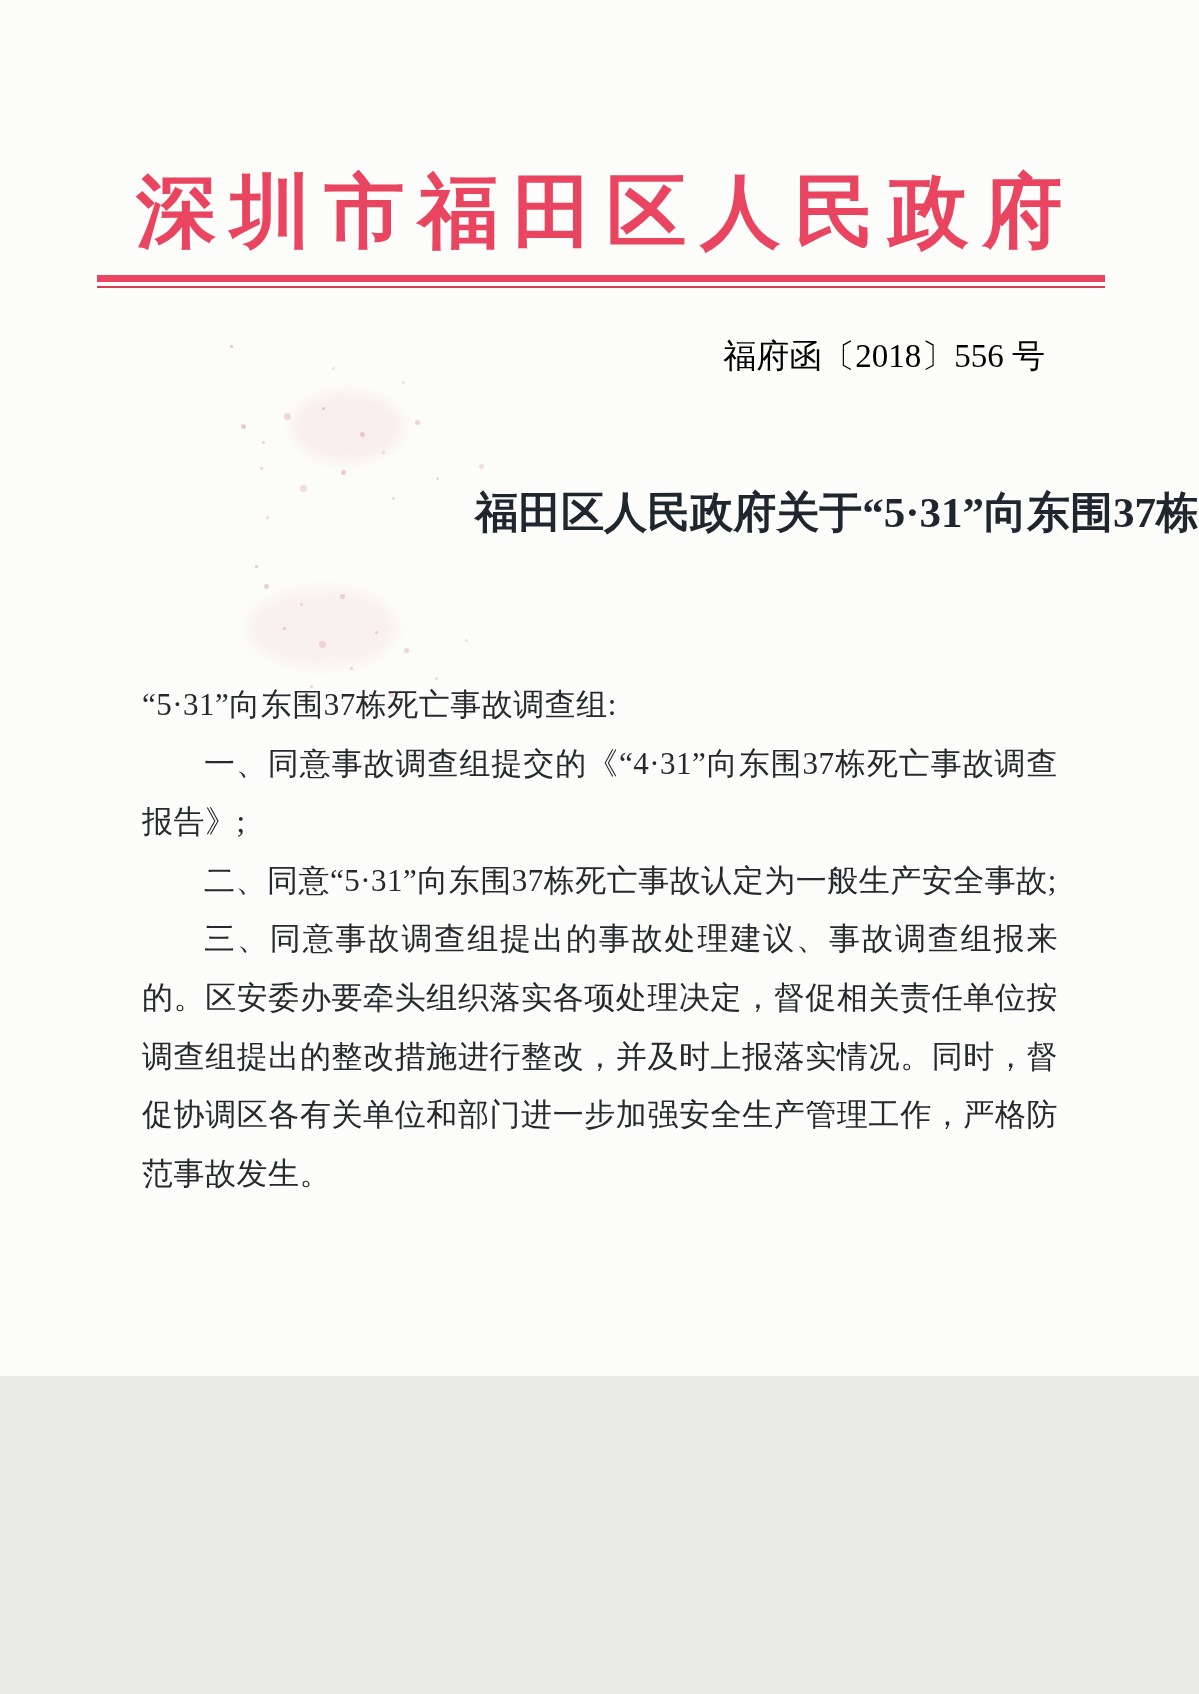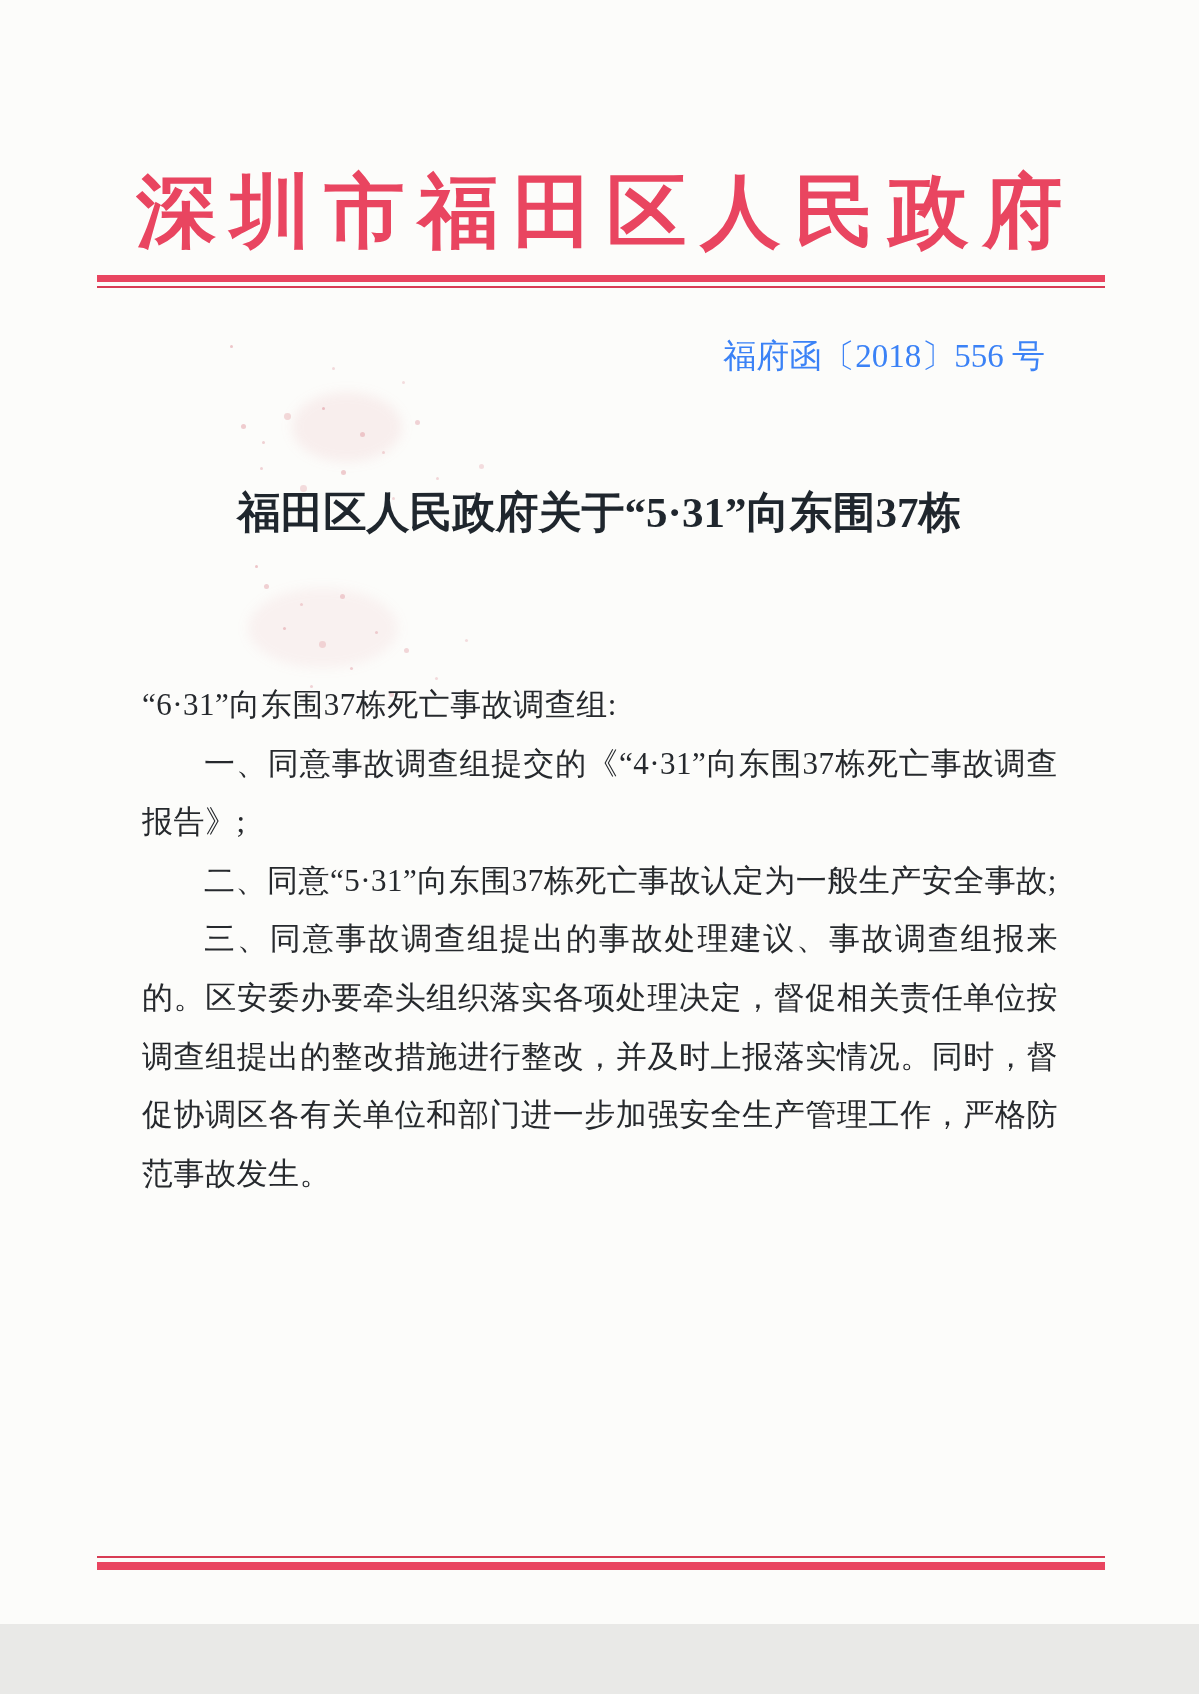--- a/index.html
+++ b/index.html
@@ -6,21 +6,21 @@
     --accent:#e94560;
     --accent-dark:#d83c54;
     --title-color:#1f262d;
     --body-color:#26292d;
     --page-bg:#fcfcfa;
   }
   *{margin:0;padding:0;box-sizing:border-box;}
   html,body{background:#e9e9e7;}
   .page{
     position:relative;
-    width:1199px;height:1624px;
+    width:1199px;height:1376px;
     margin:0 auto;
     background:var(--page-bg);
     overflow:hidden;
     font-family:"Liberation Serif","DejaVu Serif",serif;
   }
   
   .org-name{
     position:absolute;top:162px;left:0;right:0;
     text-align:center;
     font-size:80px;line-height:100px;
@@ -35,27 +35,27 @@
   .rule-thin{height:2px;background:var(--accent-dark);}
   .head-rule-thick{top:275px;}
   .head-rule-thin{top:286px;}
   .foot-rule-thin{top:1556px;}
   .foot-rule-thick{top:1562px;height:8px;}
   
   .doc-number{
     position:absolute;top:336px;left:0;width:1045px;
     text-align:right;
     font-size:33px;line-height:40px;
-    color:#3b82f6;
+    color:#000000;
     white-space:nowrap;
   }
   
   .doc-title{
     position:absolute;top:487px;left:0;right:0;
-    text-align:center;
+    text-align:right;
     font-size:43px;line-height:52px;
     font-weight:700;
     color:var(--title-color);
   }
   
   .doc-body{
     position:absolute;top:676px;left:142px;width:916px;
     font-size:31px;line-height:58.6px;
     color:var(--body-color);
     text-align:justify;
@@ -104,21 +104,21 @@
   <div class="stamp-residue blob blob-a"></div>
   <div class="stamp-residue blob blob-b"></div>
   <div class="stamp-residue speckles speckles-a"></div>
   <div class="stamp-residue speckles speckles-b"></div>
 
   <div class="doc-number">福府函〔2018〕556 号</div>
 
   <h1 class="doc-title"><span>福田区人民政府关于“5·31”向东围37栋</span><br></h1>
 
   <div class="doc-body">
-    <p class="salutation">“6·31”向东围37栋死亡事故调查组:</p>
+    <p class="salutation">“5·31”向东围37栋死亡事故调查组:</p>
     <p>一、同意事故调查组提交的《“4·31”向东围37栋死亡事故调查报告》;</p>
     <p>二、同意“5·31”向东围37栋死亡事故认定为一般生产安全事故;</p>
     <p>三、同意事故调查组提出的事故处理建议、事故调查组报来的。区安委办要牵头组织落实各项处理决定，督促相关责任单位按调查组提出的整改措施进行整改，并及时上报落实情况。同时，督促协调区各有关单位和部门进一步加强安全生产管理工作，严格防范事故发生。</p>
   </div>
 
   <div class="rule rule-thin foot-rule-thin"></div>
   <div class="rule rule-thick foot-rule-thick"></div>
 
 </div>
 

